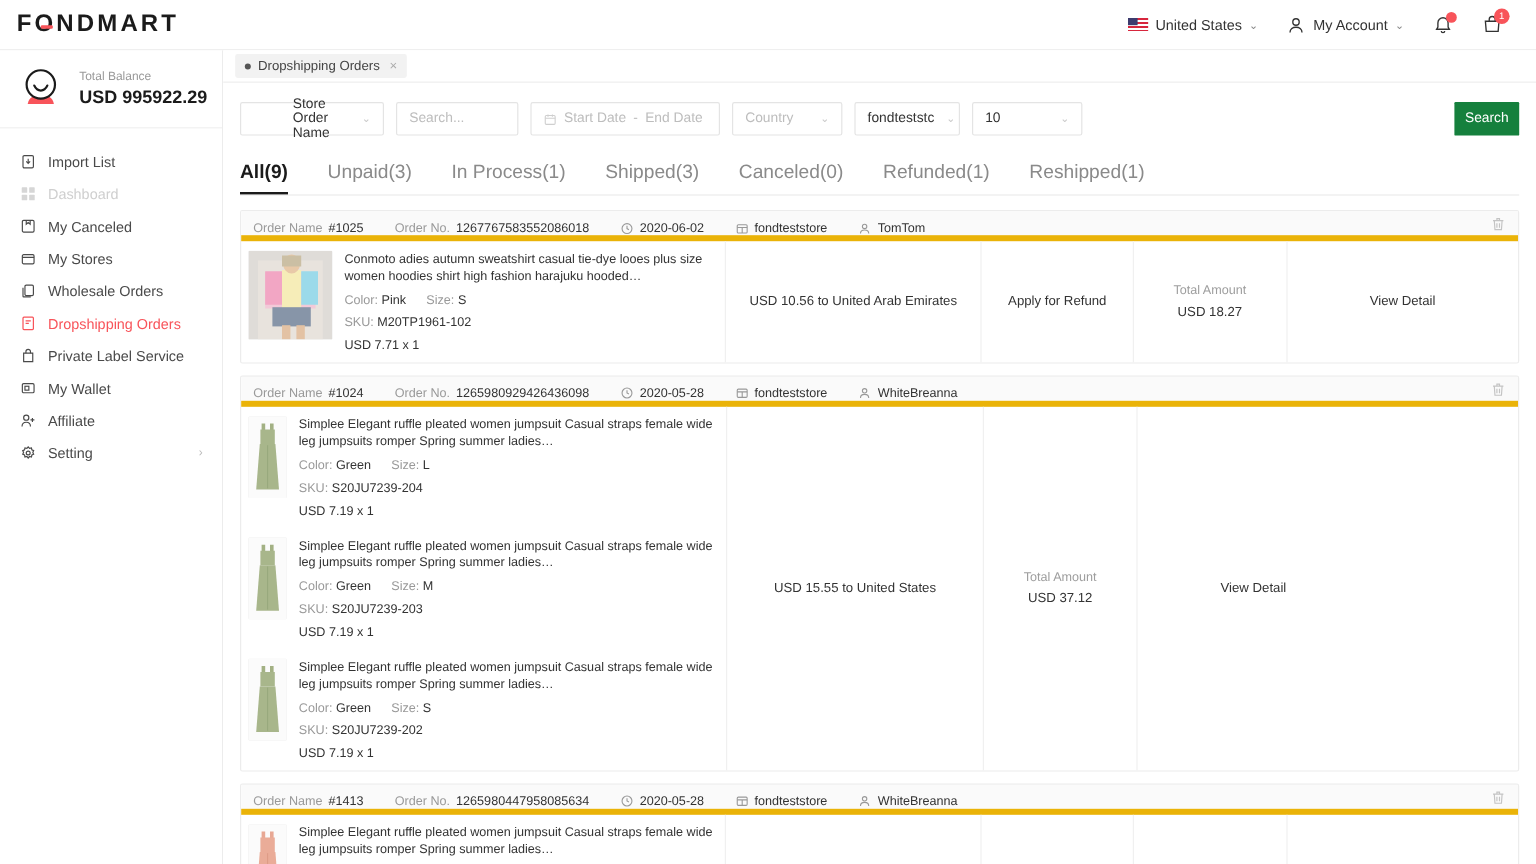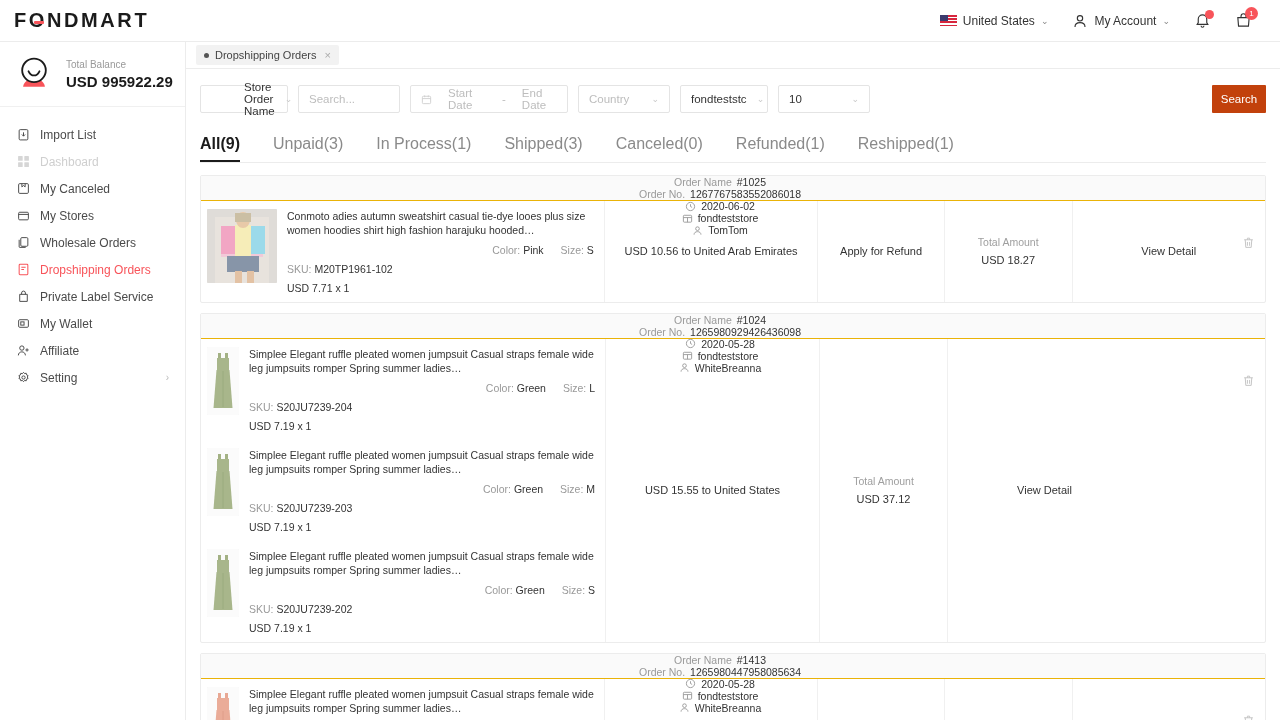--- a/index.html
+++ b/index.html
@@ -84,60 +84,60 @@
 
   .content { padding: 0 14px; background: #fff; }
 
   .filters { display: flex; align-items: center; height: 60px; gap: 10px; }
   .fld {
     height: 28px; border: 1px solid #e4e4e4; border-radius: 2px; background: #fff;
     display: flex; align-items: center; padding: 0 10px; font-size: 11.5px; color: #333;
   }
   .fld .ph { color: #bdbdbd; }
   .fld .cv { margin-left: auto; padding-left: 10px; font-size: 9px; color: #c9c9c9; }
-  .f-type { width: 88px; padding-left: 43px; }
+  .f-type { width: 120px; padding-left: 43px; }
   .f-search { width: 102px; }
-  .f-date { width: 158px; gap: 16px; }
+  .f-date { width: 158px; gap: 6px; }
   .f-country { width: 92px; }
   .f-store { width: 88px; }
   .f-size { width: 92px; }
   .cal-ico { width: 11px; height: 11px; flex: none; }
   .dash { color: #bdbdbd; }
   .search-btn {
-    margin-left: auto; background: #c2410c; color: #fff; font-size: 11.5px;
+    margin-left: auto; background: #15803d; color: #fff; font-size: 11.5px;
     height: 28px; width: 54px; display: flex; align-items: center; justify-content: center;
     border: none; cursor: pointer; border-radius: 1px;
   }
 
   .tabs { display: flex; align-items: flex-end; gap: 0; height: 34px; border-bottom: 1px solid #ececec; }
   .tab { font-size: 16px; color: #8a8a8a; padding: 0 12px 9px 0; margin-right: 21px; cursor: pointer; position: relative; }
   .tab.on { color: #1b1b1b; font-weight: 700; }
   .tab.on::after { content: ""; position: absolute; left: 0; right: 12px; bottom: 0; height: 2px; background: #1b1b1b; }
 
   
   .orders { margin-top: 12px; }
   .order { border: 1px solid #ececec; border-radius: 2px; margin-bottom: 10px; background: #fff; }
   .ord-head {
-    height: 25px; background: #fafafa; border-bottom: 1px solid #eab308;
-    display: flex; align-items: center; padding: 0 10px; font-size: 10.5px; color: #555; flex-direction: column;
+    height: 25px; background: #fafafa; border-bottom: 5px solid #eab308;
+    display: flex; align-items: flex-end; padding: 0 10px; font-size: 10.5px; color: #555;
   }
   .oh { display: flex; align-items: center; gap: 5px; margin-right: 26px; white-space: nowrap; }
   .oh .lbl { color: #999; }
   .oh .val { color: #333; }
   .oh svg { flex: none; }
   .trash { margin-left: auto; cursor: pointer; }
 
   .ord-body { display: flex; min-height: 76px; }
   .col-items { width: 405px; border-right: 1px solid #f0f0f0; }
   .item { display: flex; padding: 8px 10px 8px 6px; gap: 10px; }
   .thumb { width: 32px; height: 68px; flex: none; border-radius: 1px; overflow: hidden; background: #eee; position: relative; }
   .thumb.big { width: 70px; height: 74px; }
   .it-txt { flex: 1; min-width: 0; }
   .it-title { font-size: 10.5px; line-height: 1.38; color: #333; }
-  .it-meta { font-size: 10.5px; color: #999; margin-top: 6px; text-align: right; }
+  .it-meta { font-size: 10.5px; color: #999; margin-top: 6px; }
   .it-meta b { color: #333; font-weight: 400; }
   .it-meta .sz { margin-left: 14px; }
   .it-sku { font-size: 10.5px; color: #999; margin-top: 7px; }
   .it-sku b { color: #333; font-weight: 400; }
   .it-price { font-size: 10.5px; color: #333; margin-top: 7px; }
 
   .col { display: flex; align-items: center; justify-content: center; text-align: center;
     border-right: 1px solid #f0f0f0; font-size: 11px; color: #333; padding: 4px; }
   .col-ship { width: 214px; }
   .col-status { width: 127px; }

